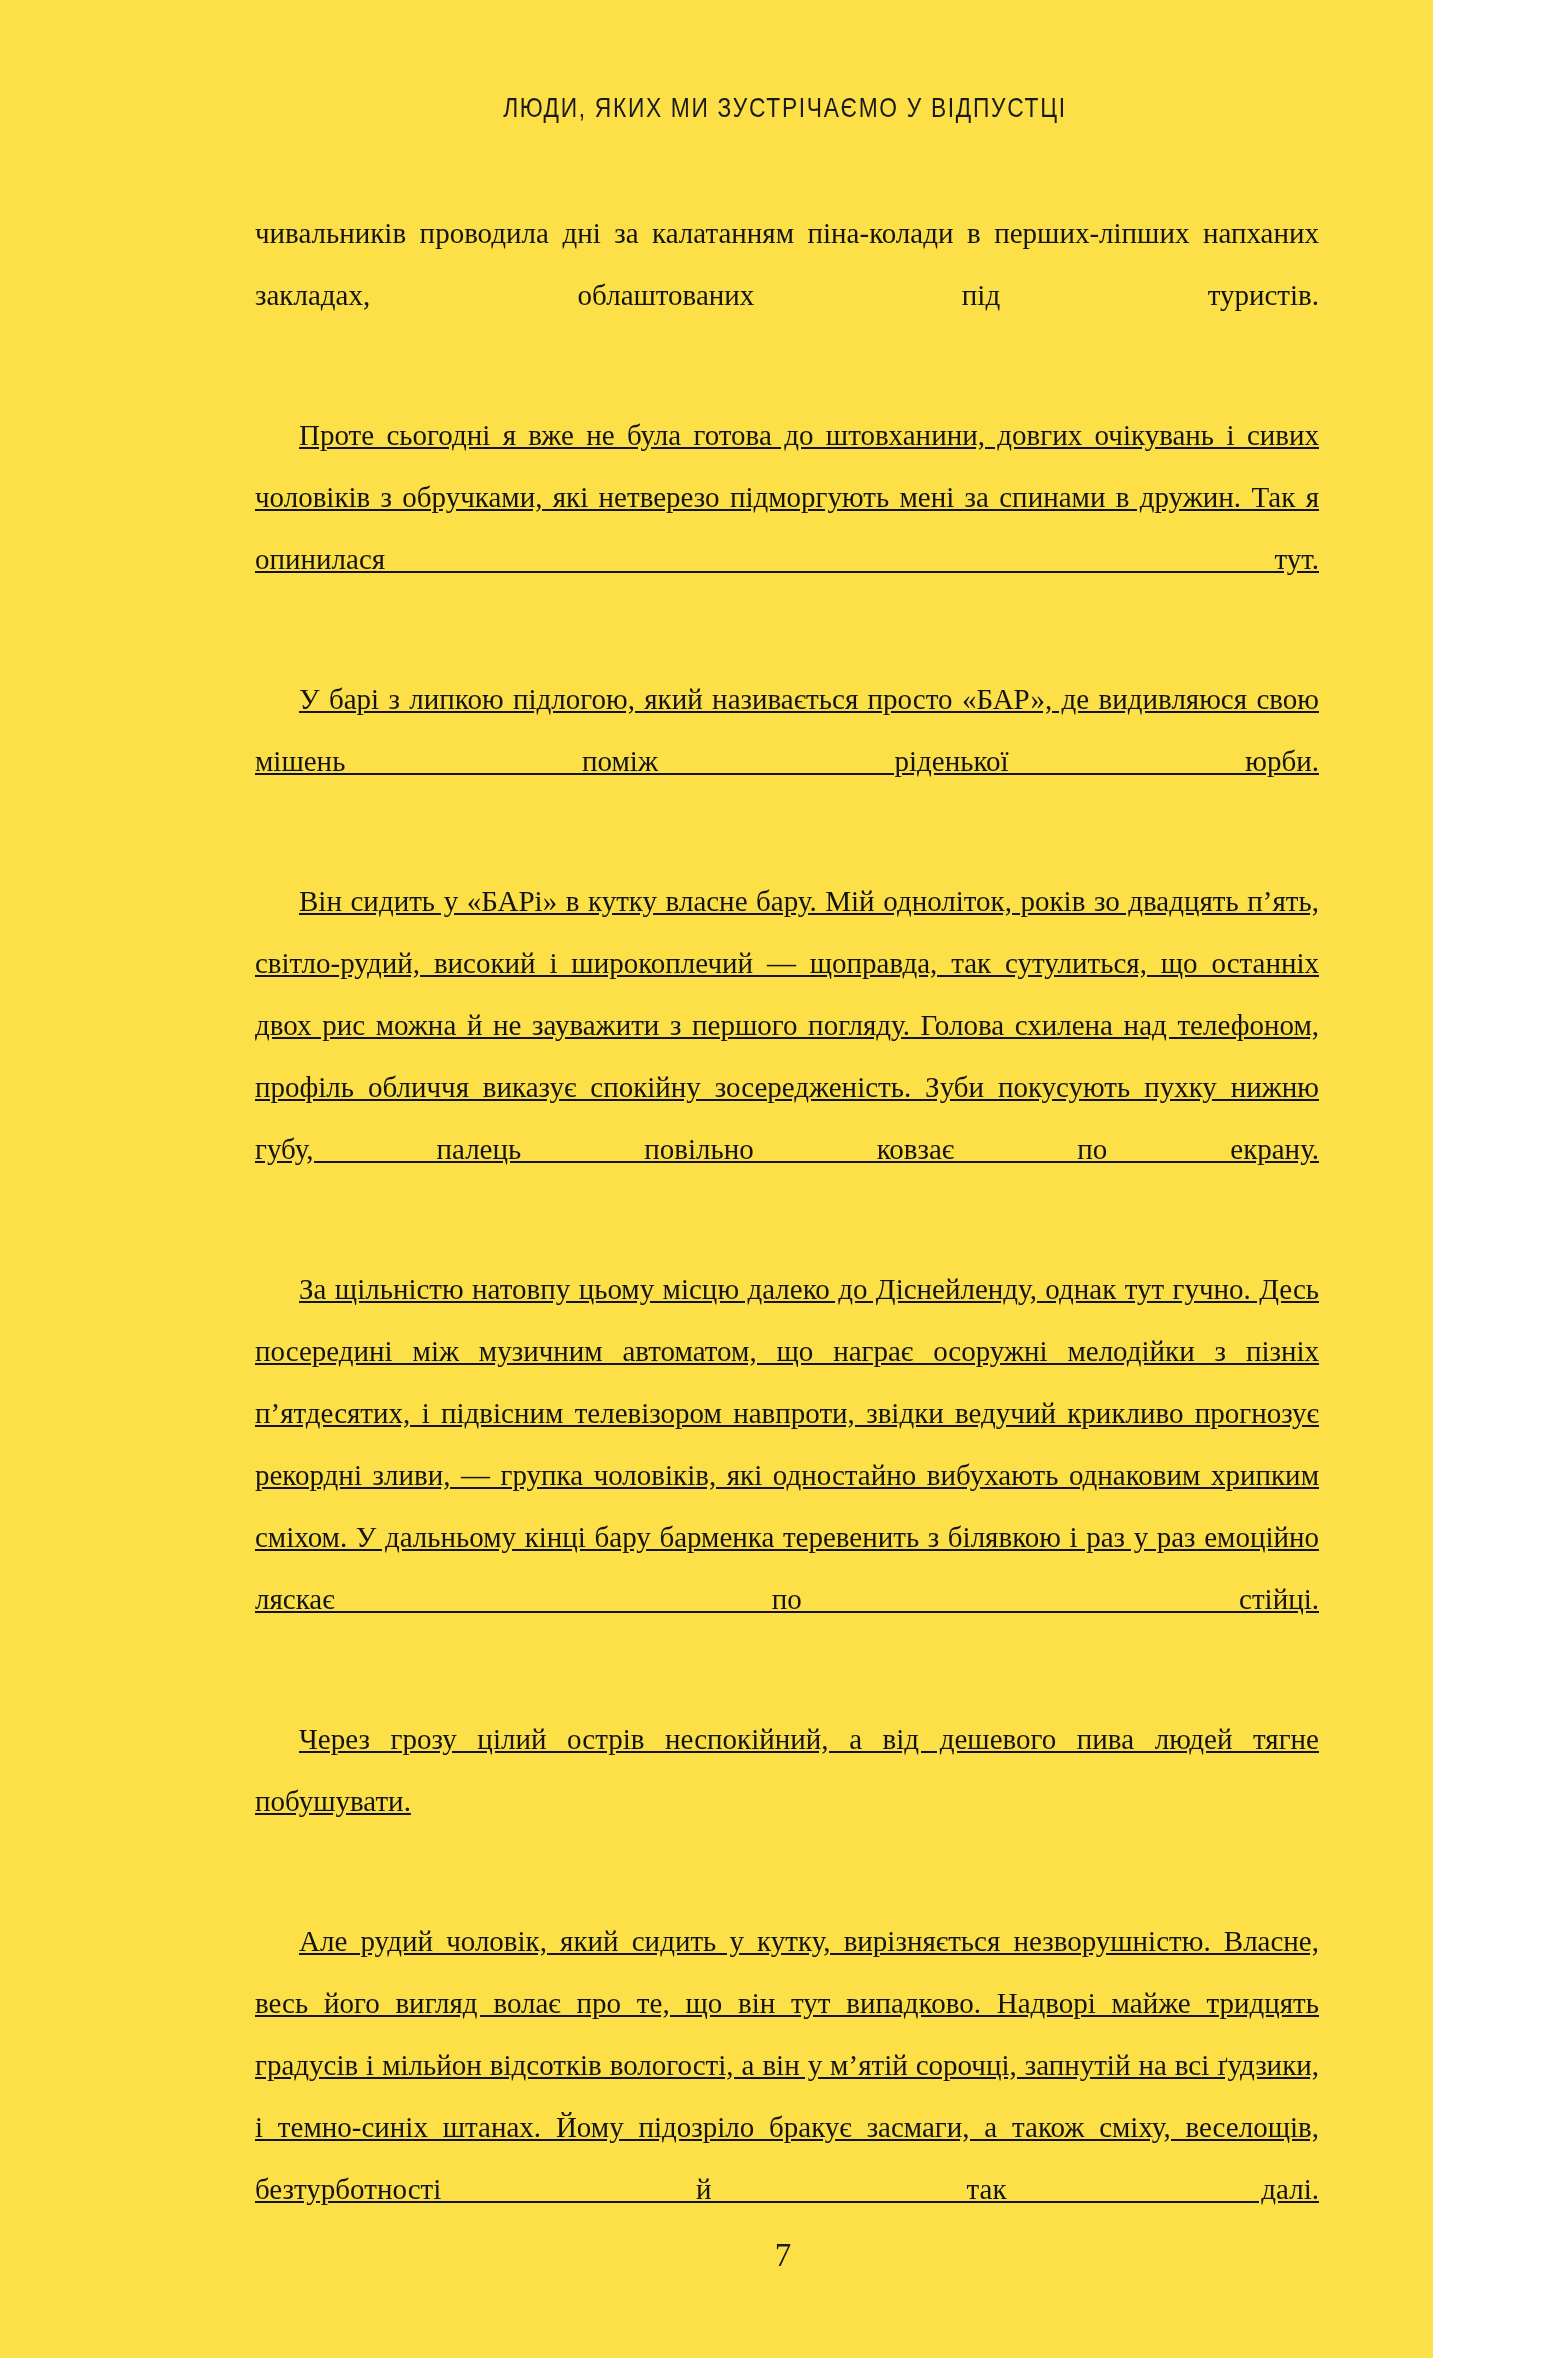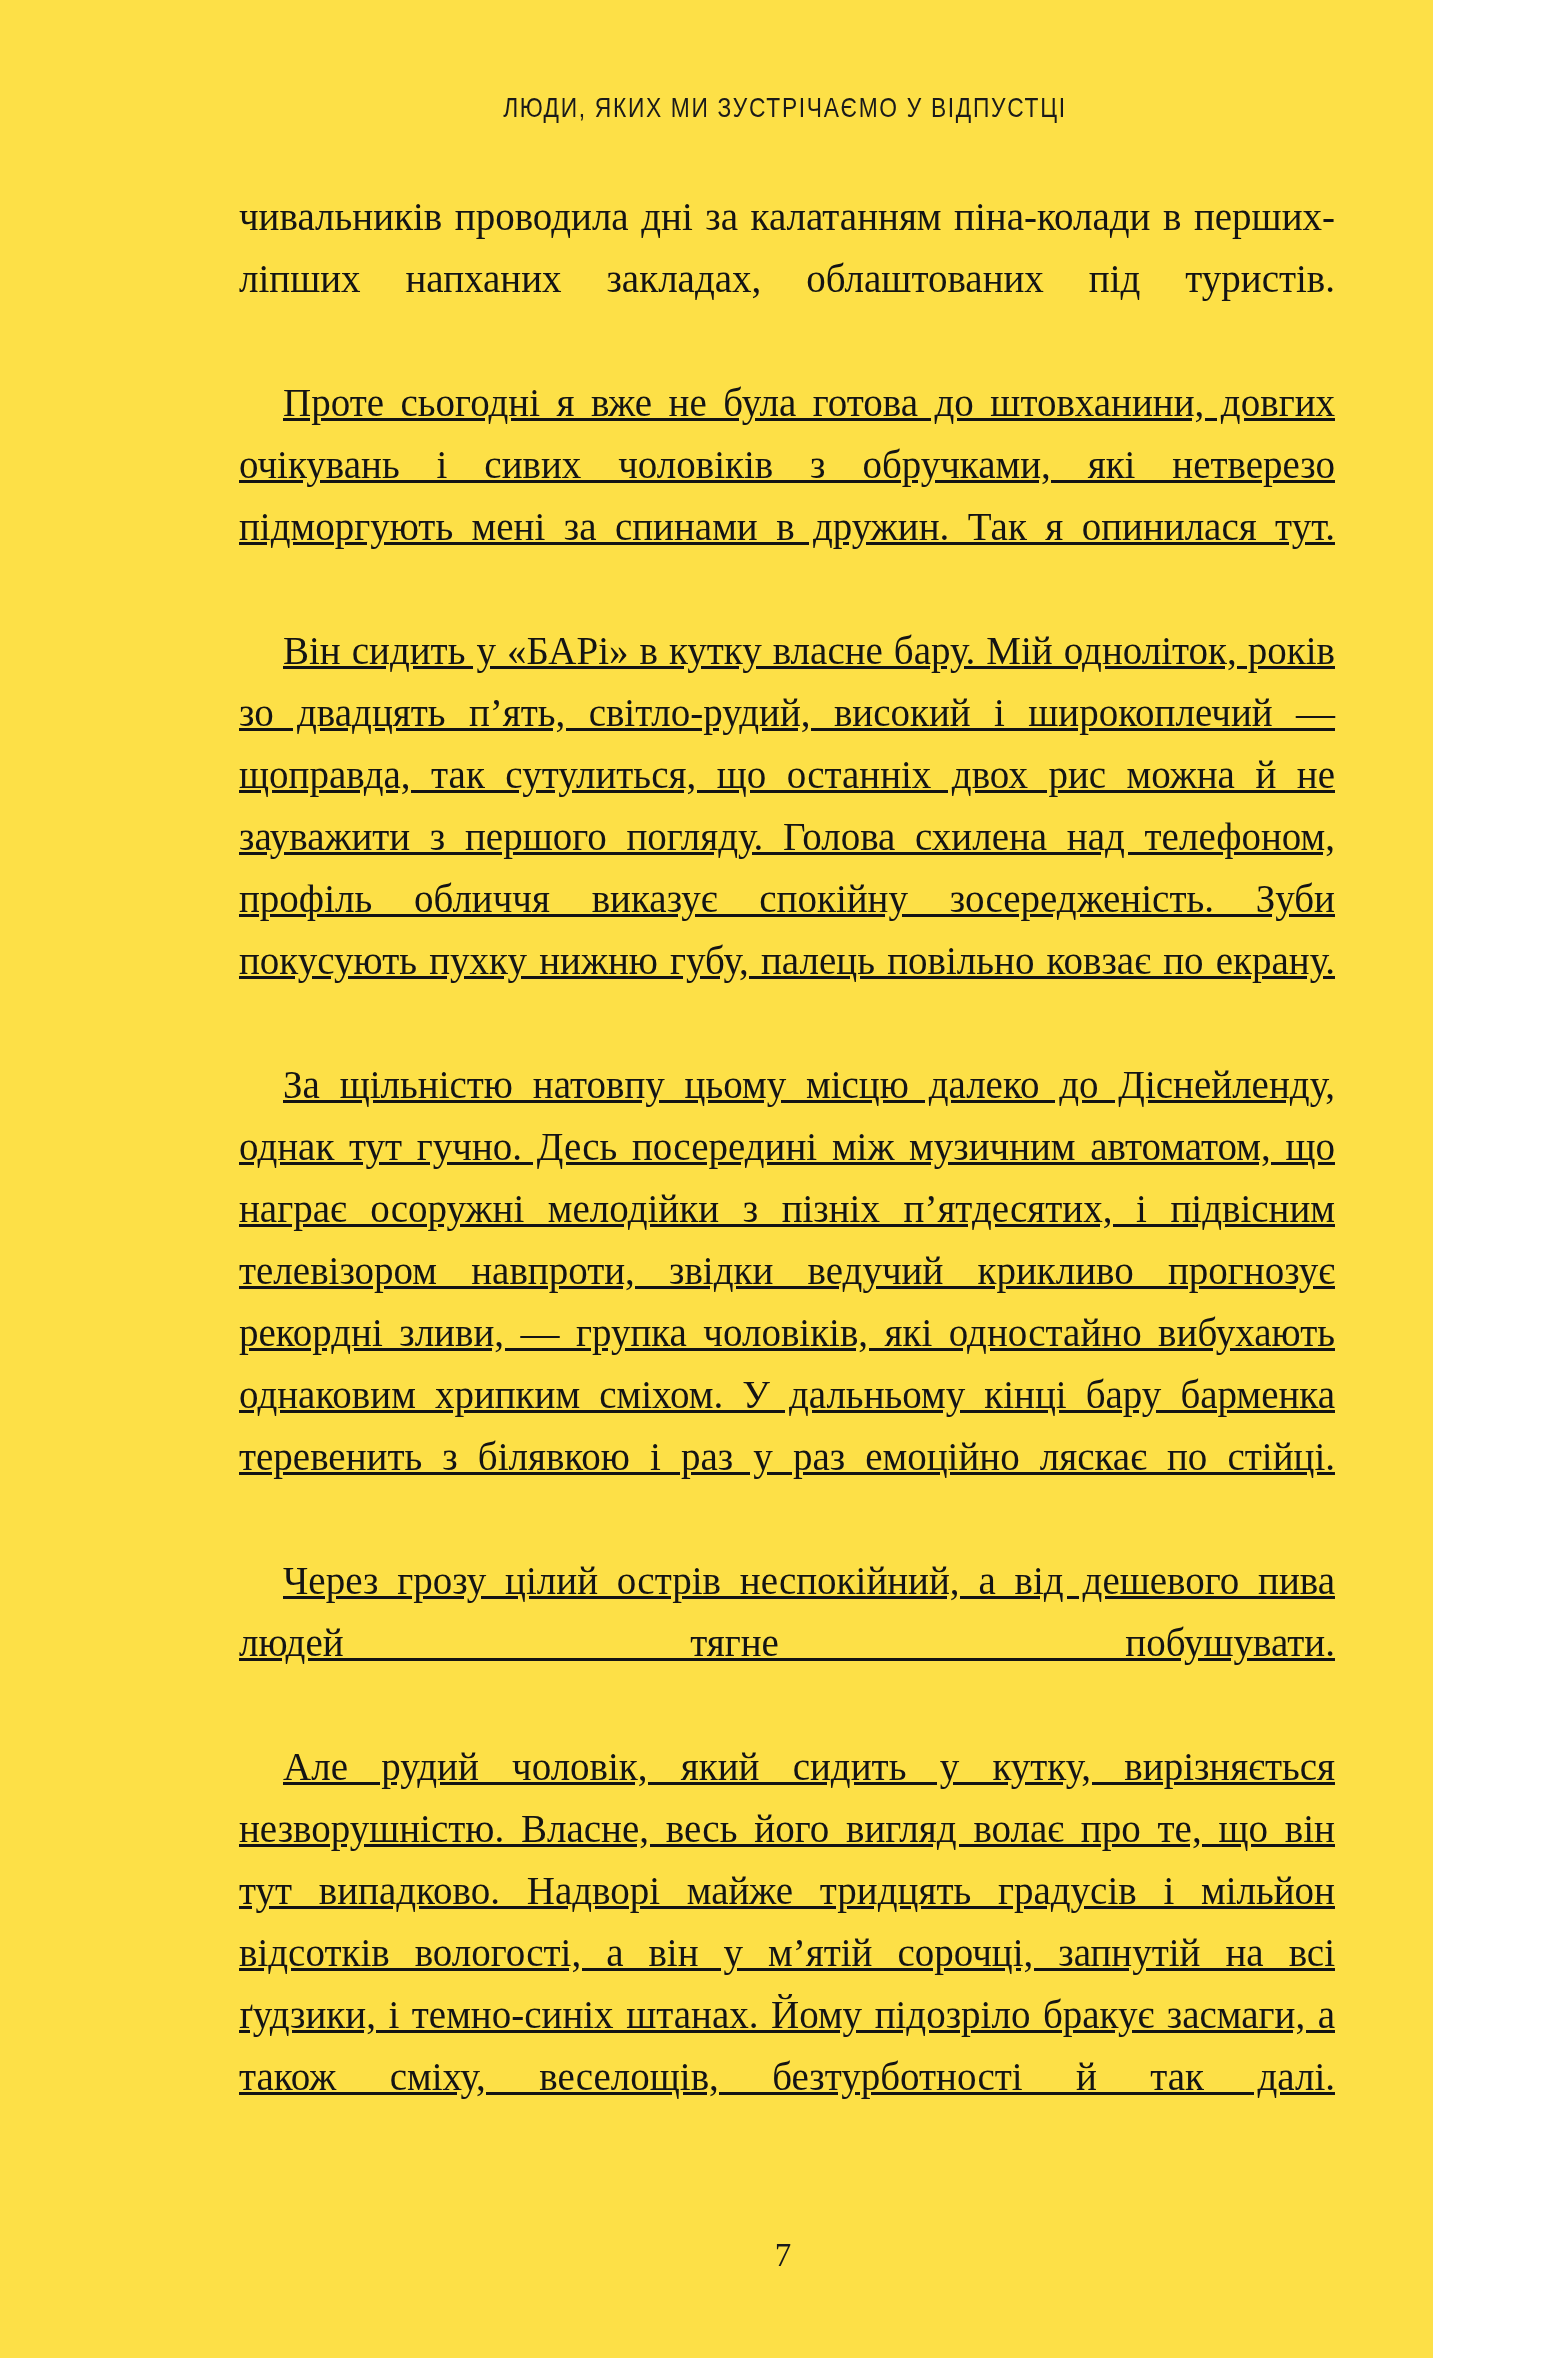--- a/index.html
+++ b/index.html
@@ -36,23 +36,23 @@
 
   
   .text-block {
     position: absolute;
     top: 186px;
     left: 239px;
     width: 1096px;
   }
 
   .para {
-    margin: 0;
+    margin: 16px;
     font-family: "Liberation Serif", "DejaVu Serif", serif;
-    font-size: 39px;
+    font-size: 29px;
     line-height: 62px;
     color: #141414;
     text-align: justify;
     text-justify: inter-word;
     -webkit-hyphens: none;
     hyphens: none;
     word-spacing: 0.5px;
   }
 
   .para.indent {
@@ -82,20 +82,21 @@
 </head>
 <body>
 
 <div class="page">
 
   <div class="running-header">ЛЮДИ, ЯКИХ МИ ЗУСТРІЧАЄМО У ВІДПУСТЦІ</div>
 
   <div class="text-block">
     <p class="para">чивальників проводила дні за калатанням піна-колади в перших-ліпших напханих закладах, облаштованих під туристів.</p>
     <p class="para indent">Проте сьогодні я вже не була готова до штовханини, довгих очікувань і сивих чоловіків з обручками, які нетверезо підморгують мені за спинами в дружин. Так я опинилася тут.</p>
+    <p class="para indent">У барі з липкою підлогою, який називається просто «БАР», де видивляюся свою мішень поміж ріденької юрби.</p>
     <p class="para indent">Він сидить у «БАРі» в кутку власне бару. Мій одноліток, років зо двадцять п’ять, світло-рудий, високий і широкоплечий — щоправда, так сутулиться, що останніх двох рис можна й не зауважити з першого погляду. Голова схилена над телефоном, профіль обличчя виказує спокійну зосередженість. Зуби покусують пухку нижню губу, палець повільно ковзає по екрану.</p>
     <p class="para indent">За щільністю натовпу цьому місцю далеко до Діснейленду, однак тут гучно. Десь посередині між музичним автоматом, що награє осоружні мелодійки з пізніх п’ятдесятих, і підвісним телевізором навпроти, звідки ведучий крикливо прогнозує рекордні зливи, — групка чоловіків, які одностайно вибухають однаковим хрипким сміхом. У дальньому кінці бару барменка теревенить з білявкою і раз у раз емоційно ляскає по стійці.</p>
     <p class="para indent">Через грозу цілий острів неспокійний, а від дешевого пива людей тягне побушувати.</p>
     <p class="para indent">Але рудий чоловік, який сидить у кутку, вирізняється незворушністю. Власне, весь його вигляд волає про те, що він тут випадково. Надворі майже тридцять градусів і мільйон відсотків вологості, а він у м’ятій сорочці, запнутій на всі ґудзики, і темно-синіх штанах. Йому підозріло бракує засмаги, а також сміху, веселощів, безтурботності й так далі.</p>
   </div>
 
   <div class="folio">7</div>
 
 </div>
 

